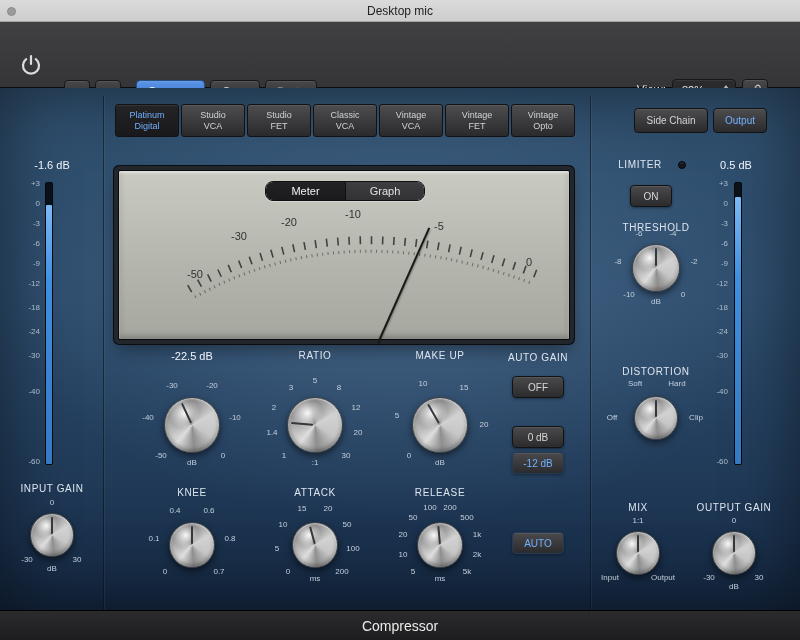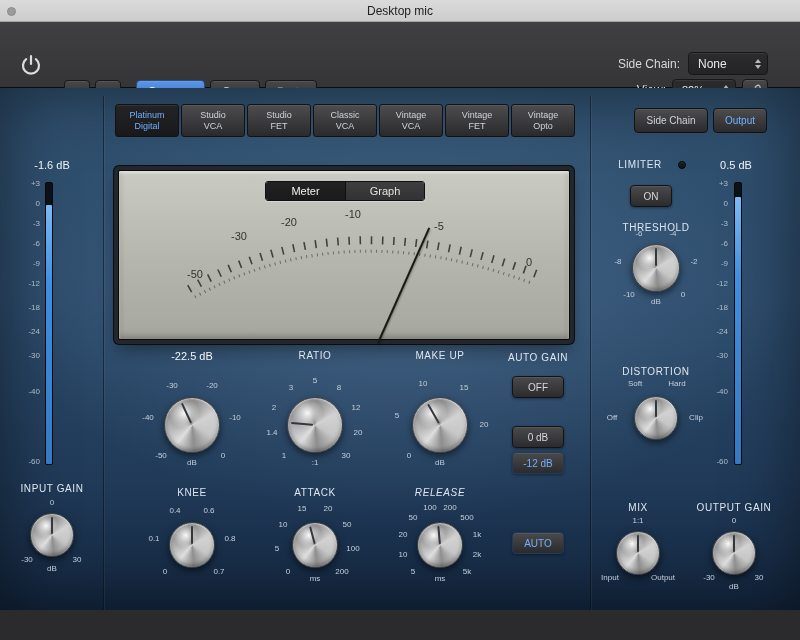--- a/index.html
+++ b/index.html
@@ -105,21 +105,21 @@
   .led{position:absolute;width:8px;height:8px;border-radius:50%;
     background:#15181c;border:1px solid #05070a;box-shadow:inset 0 1px 1px rgba(255,255,255,.12);}
 
   
   .vu{position:absolute;left:118px;top:170px;width:452px;height:170px;
     background:linear-gradient(180deg,#c9cbc3,#b4b6ae 55%,#a6a8a0);
     border:1px solid #07090c;border-radius:2px;
     box-shadow:0 0 0 4px #23272c,0 0 0 5px #0b0d10,0 8px 18px rgba(0,0,0,.45),
       inset 0 2px 3px rgba(255,255,255,.55),inset 0 -3px 6px rgba(0,0,0,.25);}
   .vu-toggle{position:absolute;left:146px;top:10px;width:160px;height:20px;display:flex;
-    border:1px solid #101012;border-radius:3px;overflow:hidden;
+    border:1px solid #101012;border-radius:8px;overflow:hidden;
     box-shadow:0 1px 1px rgba(255,255,255,.35);}
   .vu-tab{width:80px;display:flex;align-items:center;justify-content:center;
     font-size:11px;cursor:pointer;}
   .vu-tab.meter{background:linear-gradient(180deg,#222224,#1a1a1c);color:#f2f2f2;}
   .vu-tab.graph{background:linear-gradient(180deg,#3e3e41,#323235);color:#e2e2e2;border-left:1px solid #101012;}
   .vutk{position:absolute;width:24px;text-align:center;font-size:11px;color:#33332e;}
   .needle{position:absolute;left:258px;top:46px;width:2px;height:126px;background:#1b1b16;
     transform:rotate(24deg);transform-origin:50% 100%;box-shadow:1px 1px 2px rgba(0,0,0,.35);}
 
   
@@ -137,30 +137,20 @@
     <div class="tl-dot"></div>
     <div class="tl-title">Desktop mic</div>
   </div>
 
   <div class="header">
     <div class="power">
       <svg width="24" height="24" viewBox="0 0 24 24">
         <path d="M12 3 v8" stroke="#dcdcdc" stroke-width="2.2" stroke-linecap="round" fill="none"></path>
         <path d="M7.2 6.2 a8 8 0 1 0 9.6 0" stroke="#dcdcdc" stroke-width="2.2" stroke-linecap="round" fill="none"></path>
       </svg>
-    </div>
-    <div class="hrow1r">
-      <span class="hlabel">Side Chain:</span>
-      <div class="select" style="width:80px;height:23px;">
-        <span class="txt">None</span>
-        <span class="updown">
-            <span class="tri-up"></span>
-            <span class="tri-dn"></span>
-          </span>
-      </div>
     </div>
     <div class="hrow2l">
       <div class="hbtn sq">‹</div>
       <div class="hbtn sq">›</div>
       <div style="width:5px"></div>
       <div class="hbtn primary">Compare</div>
       <div class="hbtn">Copy</div>
       <div class="hbtn dim">Paste</div>
     </div>
     <div class="hrow2r">
@@ -309,21 +299,21 @@
   <span class="tk" style="left:290px;top:504px;">15</span>
   <span class="tk" style="left:316px;top:504px;">20</span>
   <span class="tk" style="left:335px;top:520px;">50</span>
   <span class="tk" style="left:341px;top:544px;">100</span>
   <span class="tk" style="left:330px;top:567px;">200</span>
   <span class="tk" style="left:303px;top:574px;">ms</span>
   <div class="knob" style="left:292px;top:522px;width:46px;height:46px;">
     <div class="ptr" style="transform:rotate(-15deg);"></div>
   </div>
 
-  <div class="slbl" style="left:388px;top:487px;width:104px;font-style:italic;">RELEASE</div>
+  <div class="slbl" style="left:388px;top:487px;width:104px;">RELEASE</div>
   <span class="tk" style="left:401px;top:567px;">5</span>
   <span class="tk" style="left:391px;top:550px;">10</span>
   <span class="tk" style="left:391px;top:530px;">20</span>
   <span class="tk" style="left:401px;top:513px;">50</span>
   <span class="tk" style="left:418px;top:503px;">100</span>
   <span class="tk" style="left:438px;top:503px;">200</span>
   <span class="tk" style="left:455px;top:513px;">500</span>
   <span class="tk" style="left:465px;top:530px;">1k</span>
   <span class="tk" style="left:465px;top:550px;">2k</span>
   <span class="tk" style="left:455px;top:567px;">5k</span>
@@ -384,14 +374,17 @@
   <span class="mlab" style="left:702px;top:219px;">-3</span>
   <span class="mlab" style="left:702px;top:239px;">-6</span>
   <span class="mlab" style="left:702px;top:259px;">-9</span>
   <span class="mlab" style="left:702px;top:279px;">-12</span>
   <span class="mlab" style="left:702px;top:303px;">-18</span>
   <span class="mlab" style="left:702px;top:327px;">-24</span>
   <span class="mlab" style="left:702px;top:351px;">-30</span>
   <span class="mlab" style="left:702px;top:387px;">-40</span>
   <span class="mlab" style="left:702px;top:457px;">-60</span>
 
+  <div class="footer">
+    <span>Compressor</span>
+  </div>
 
 </div>
 
 </body></html>

